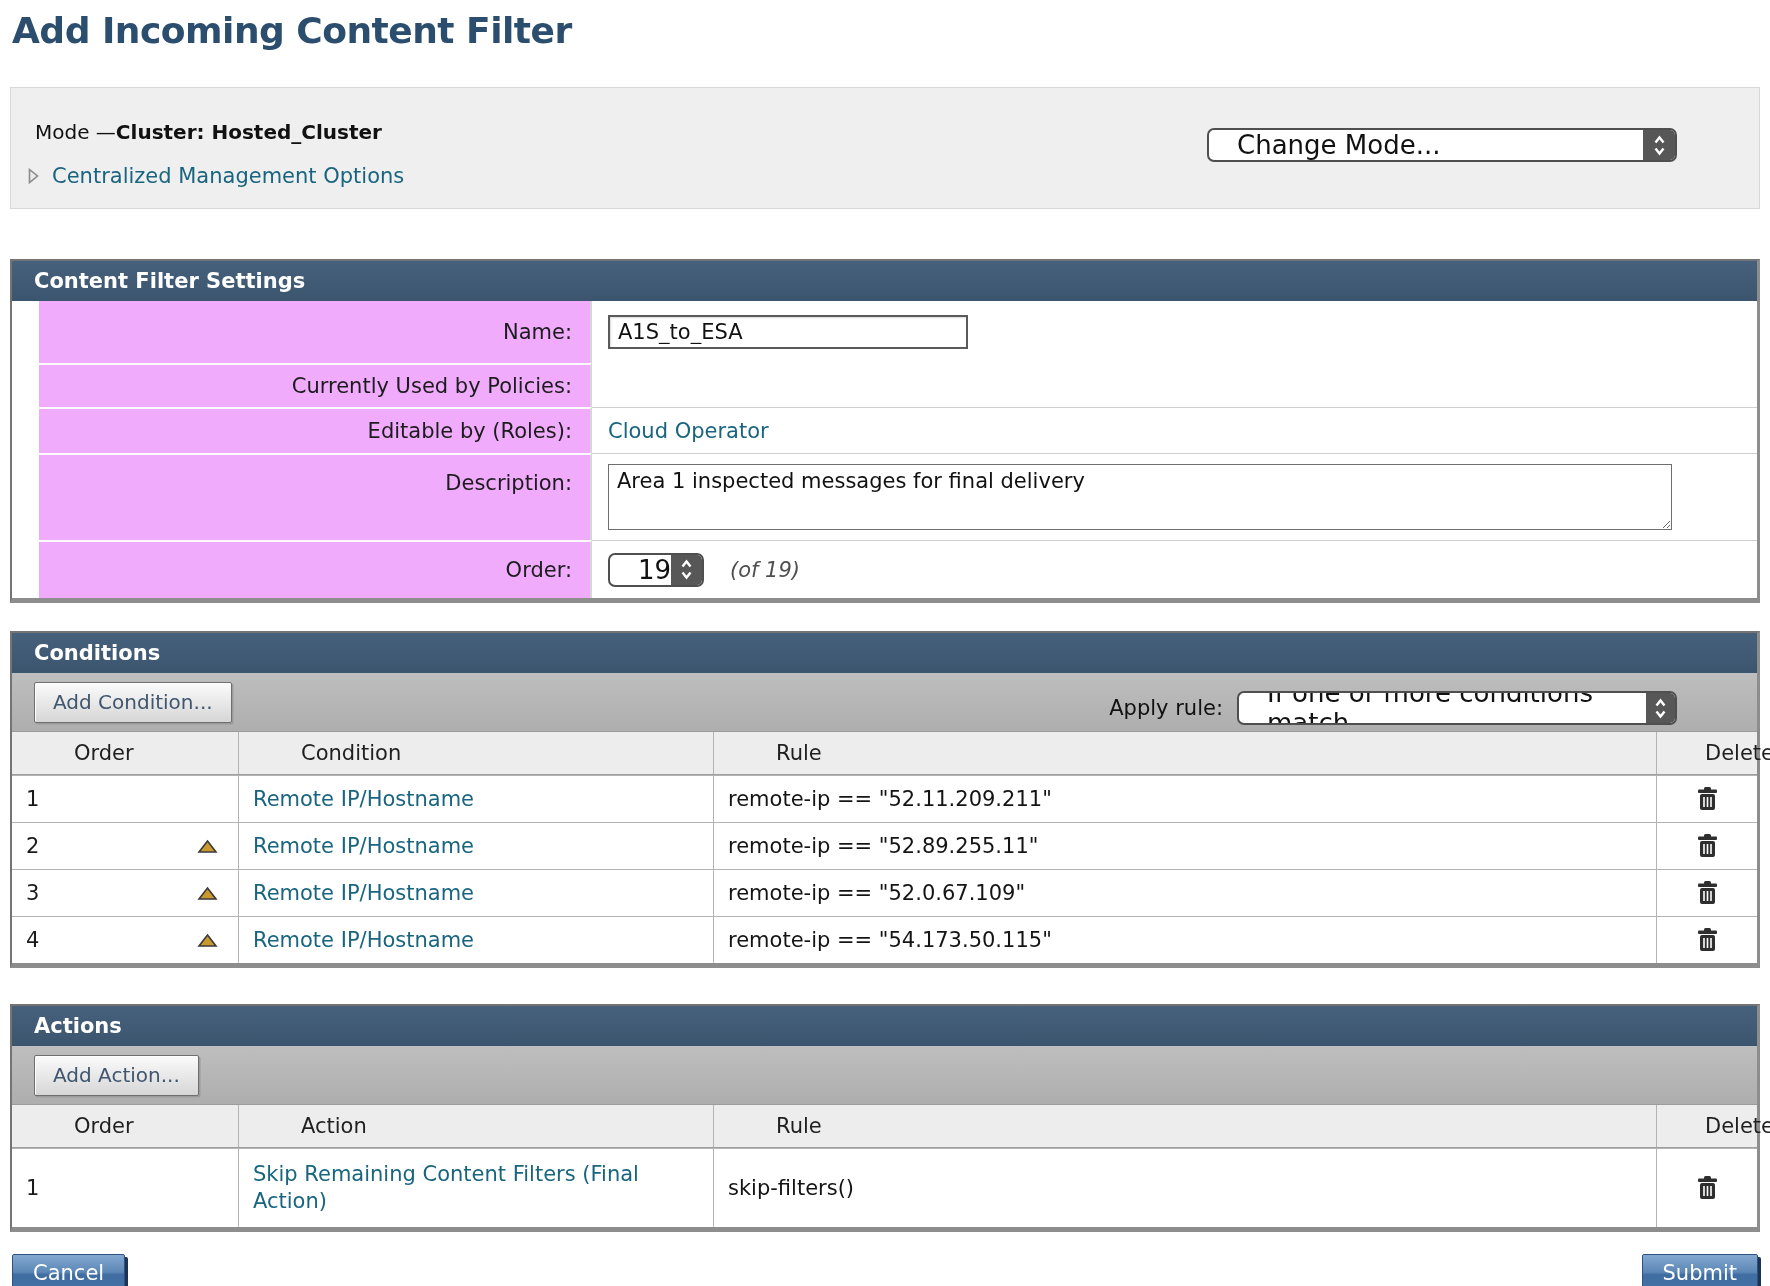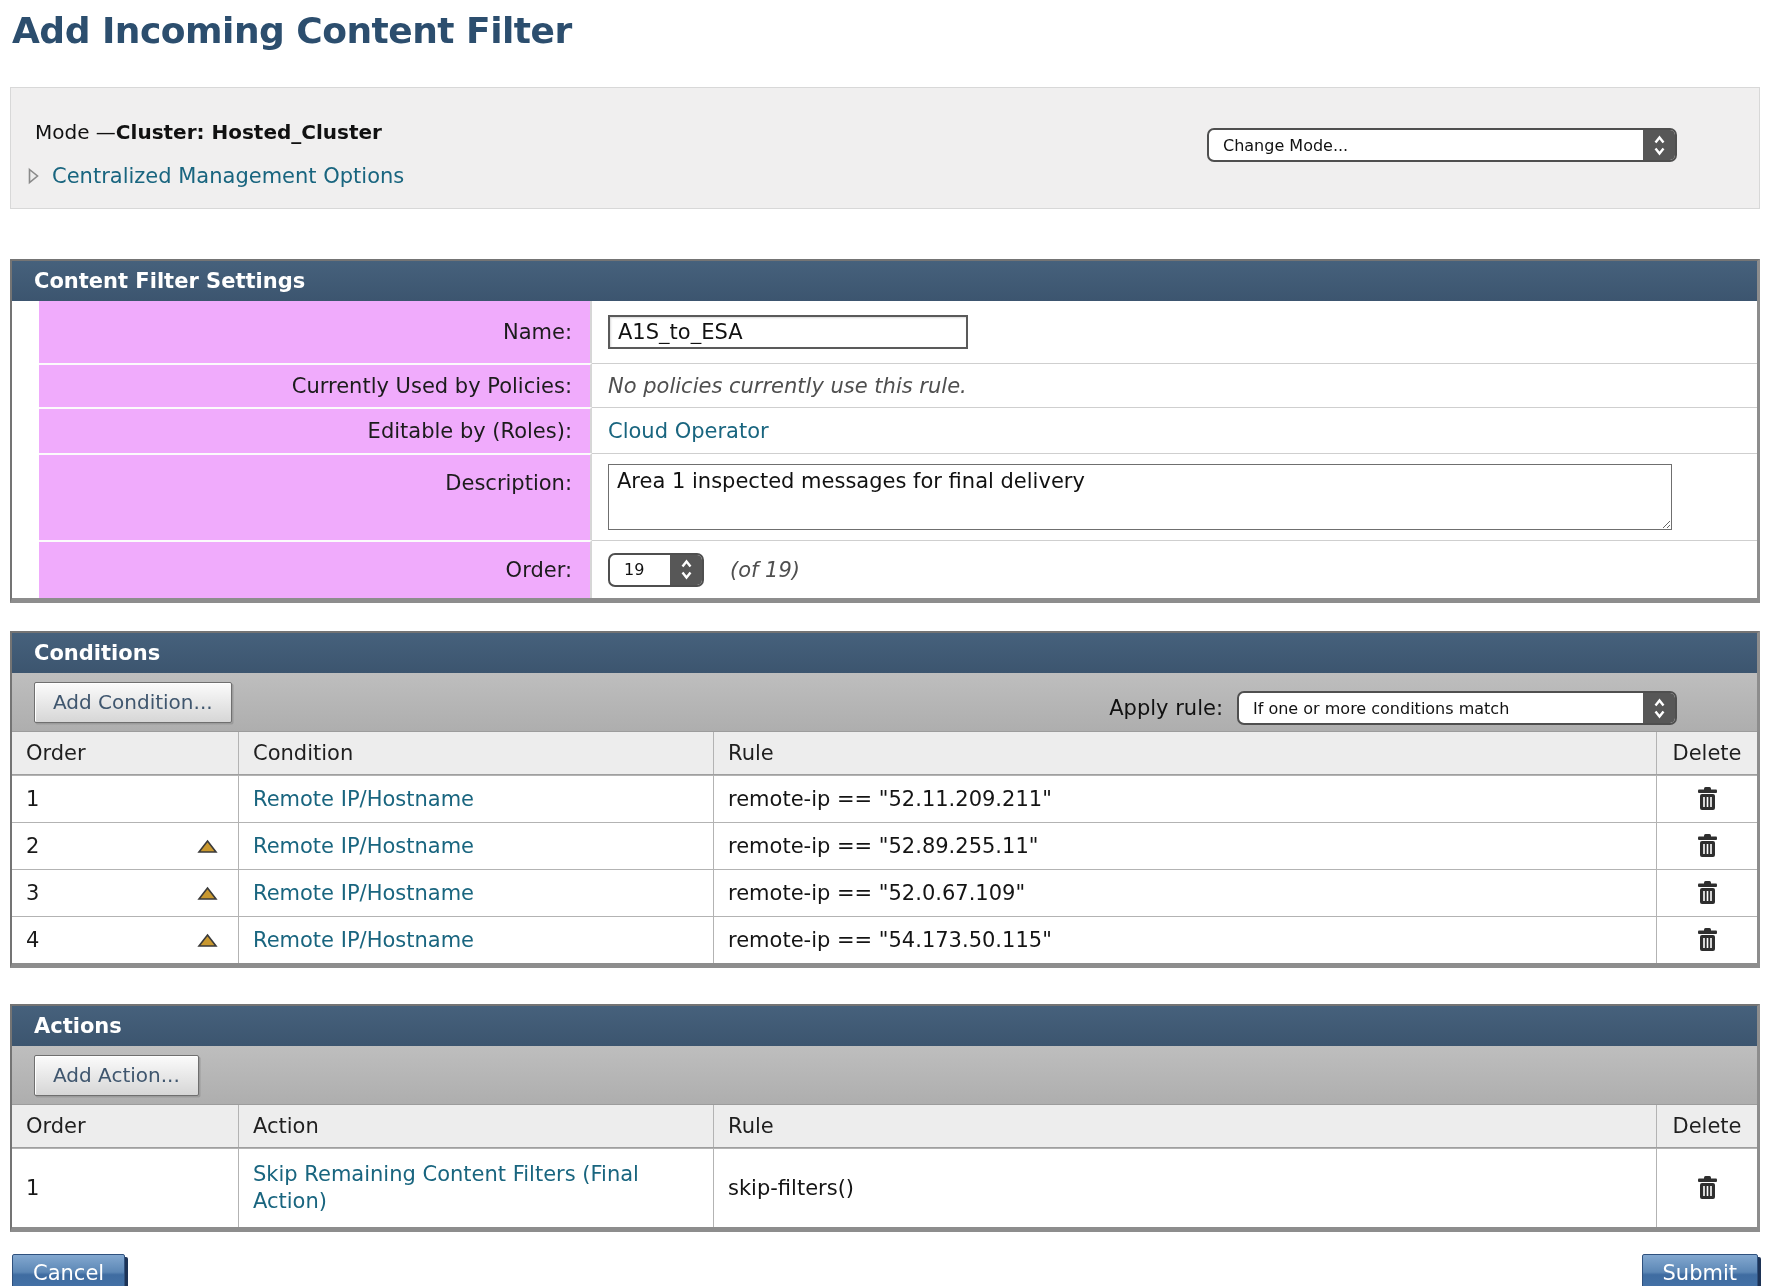--- a/index.html
+++ b/index.html
@@ -23,21 +23,21 @@
   .mode-line b { font-weight: bold; }
   .cmo-line {
     margin: 20px 0 0 16px; display: inline-flex; align-items: center; gap: 12px;
     font-size: 21px; color: #19657f; text-decoration: none; cursor: pointer;
   }
 
   
   .sel {
     display: inline-flex; align-items: center;
     background: #fff; border: 2px solid #4f4f4f; border-radius: 7px;
-    height: 34px; font-size: 16px; color: #111; padding-left: 14px;
+    height: 34px; font-size: 26px; color: #111; padding-left: 28px;
     cursor: default; overflow: hidden;
   }
   .sel .sel-spin {
     margin-left: auto; width: 32px; align-self: stretch;
     background: #575757; display: flex; align-items: center; justify-content: center;
     border-radius: 0 4px 4px 0;
   }
   .sel-change-mode { position: absolute; top: 40px; right: 82px; width: 470px; }
   .sel-apply { width: 440px; }
   .sel-order { width: 96px; }
@@ -109,21 +109,21 @@
   
   .t-grid { display: grid; grid-template-columns: 227px 475px 943px 1fr; }
   .t-head { background: #ededed; border-bottom: 1px solid #9f9f9f; }
   .t-head .t-cell { font-size: 21px; color: #1f1f1f; }
   .t-cell {
     display: flex; align-items: center; padding: 9px 14px; font-size: 21px;
     border-right: 1px solid #b3b3b3; min-height: 44px;
   }
   .t-cell:last-child { border-right: none; justify-content: center; padding: 0; }
   .t-row { border-top: 1px solid #b3b3b3; background: #fff; }
-  .t-grid.t-head .t-cell { min-height: 42px; }
+  .t-grid.t-head .t-cell { min-height: 42px; margin-left: 48px; }
   .t-row .t-cell { min-height: 46px; }
   .order-cell { justify-content: space-between; padding-right: 20px; }
   .rule-text { color: #141414; }
   .trash-btn { background: none; border: none; cursor: pointer; line-height: 0; padding: 4px; }
   .action-link-cell { padding-right: 60px; line-height: 1.3; }
   .actions-row .t-cell { min-height: 78px; }
 
   
   .footer { margin-top: 22px; display: flex; justify-content: space-between; padding: 0 2px; }
   .blue-btn {
@@ -168,23 +168,20 @@
 
     <div class="s-row row-name">
       <div class="s-label-cell">Name:</div>
       <div class="s-value-cell">
         <input class="name-input" type="text" value="A1S_to_ESA" style="">
       </div>
     </div>
 
     <div class="s-row row-policies">
       <div class="s-label-cell">Currently Used by Policies:</div>
-      <div class="s-value-cell">
-          <span class="muted-italic">No policies currently use this rule.</span>
-        </div>
     </div>
 
     <div class="s-row row-editable">
       <div class="s-label-cell">Editable by (Roles):</div>
       <div class="s-value-cell">
           <span class="teal-link">Cloud Operator</span>
         </div>
     </div>
 
     <div class="s-row row-description">

